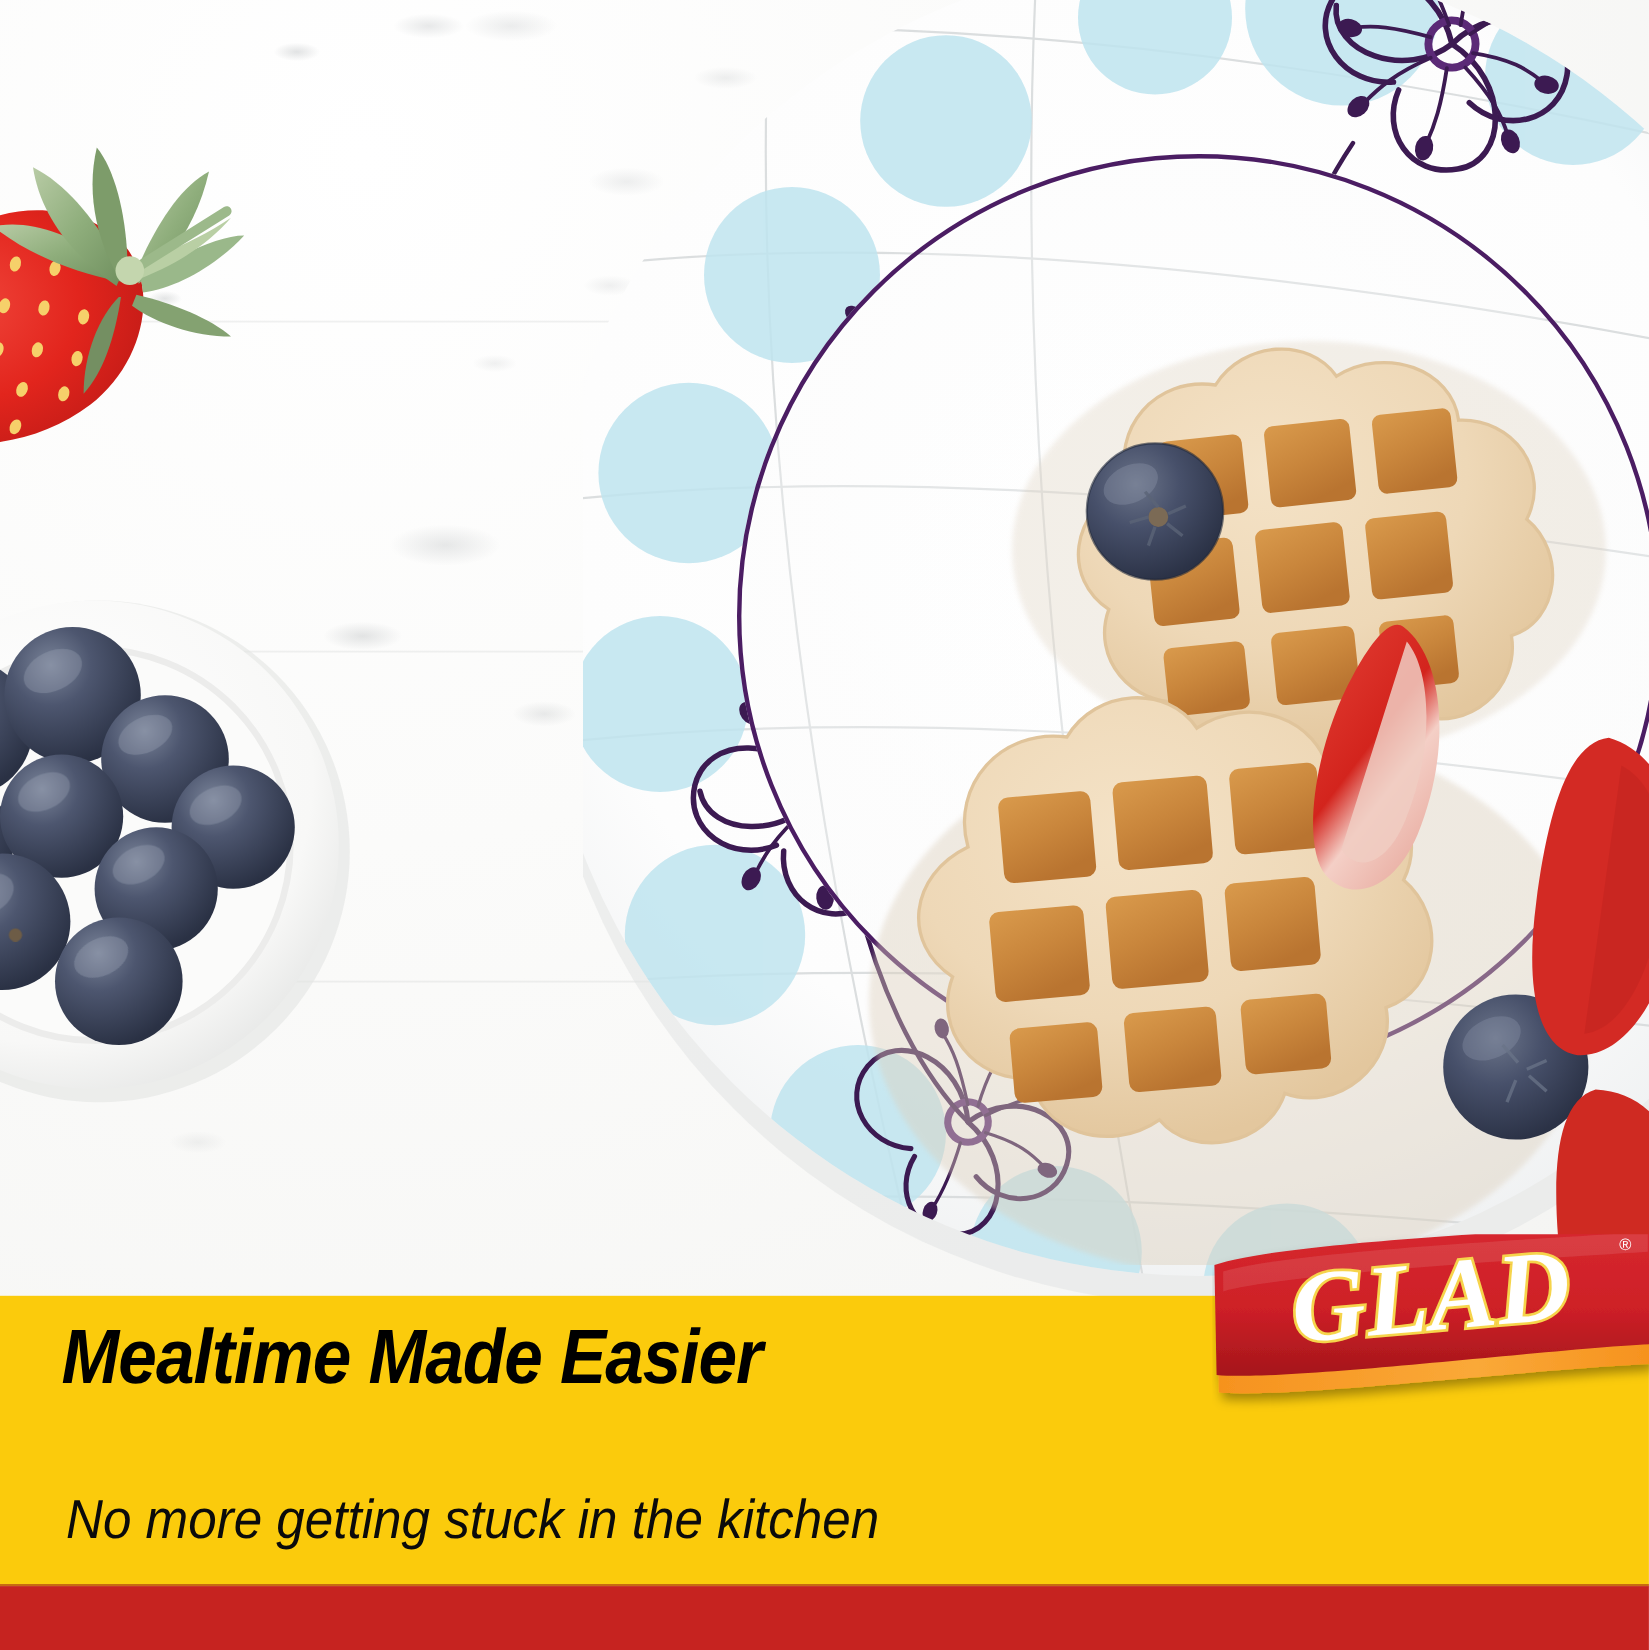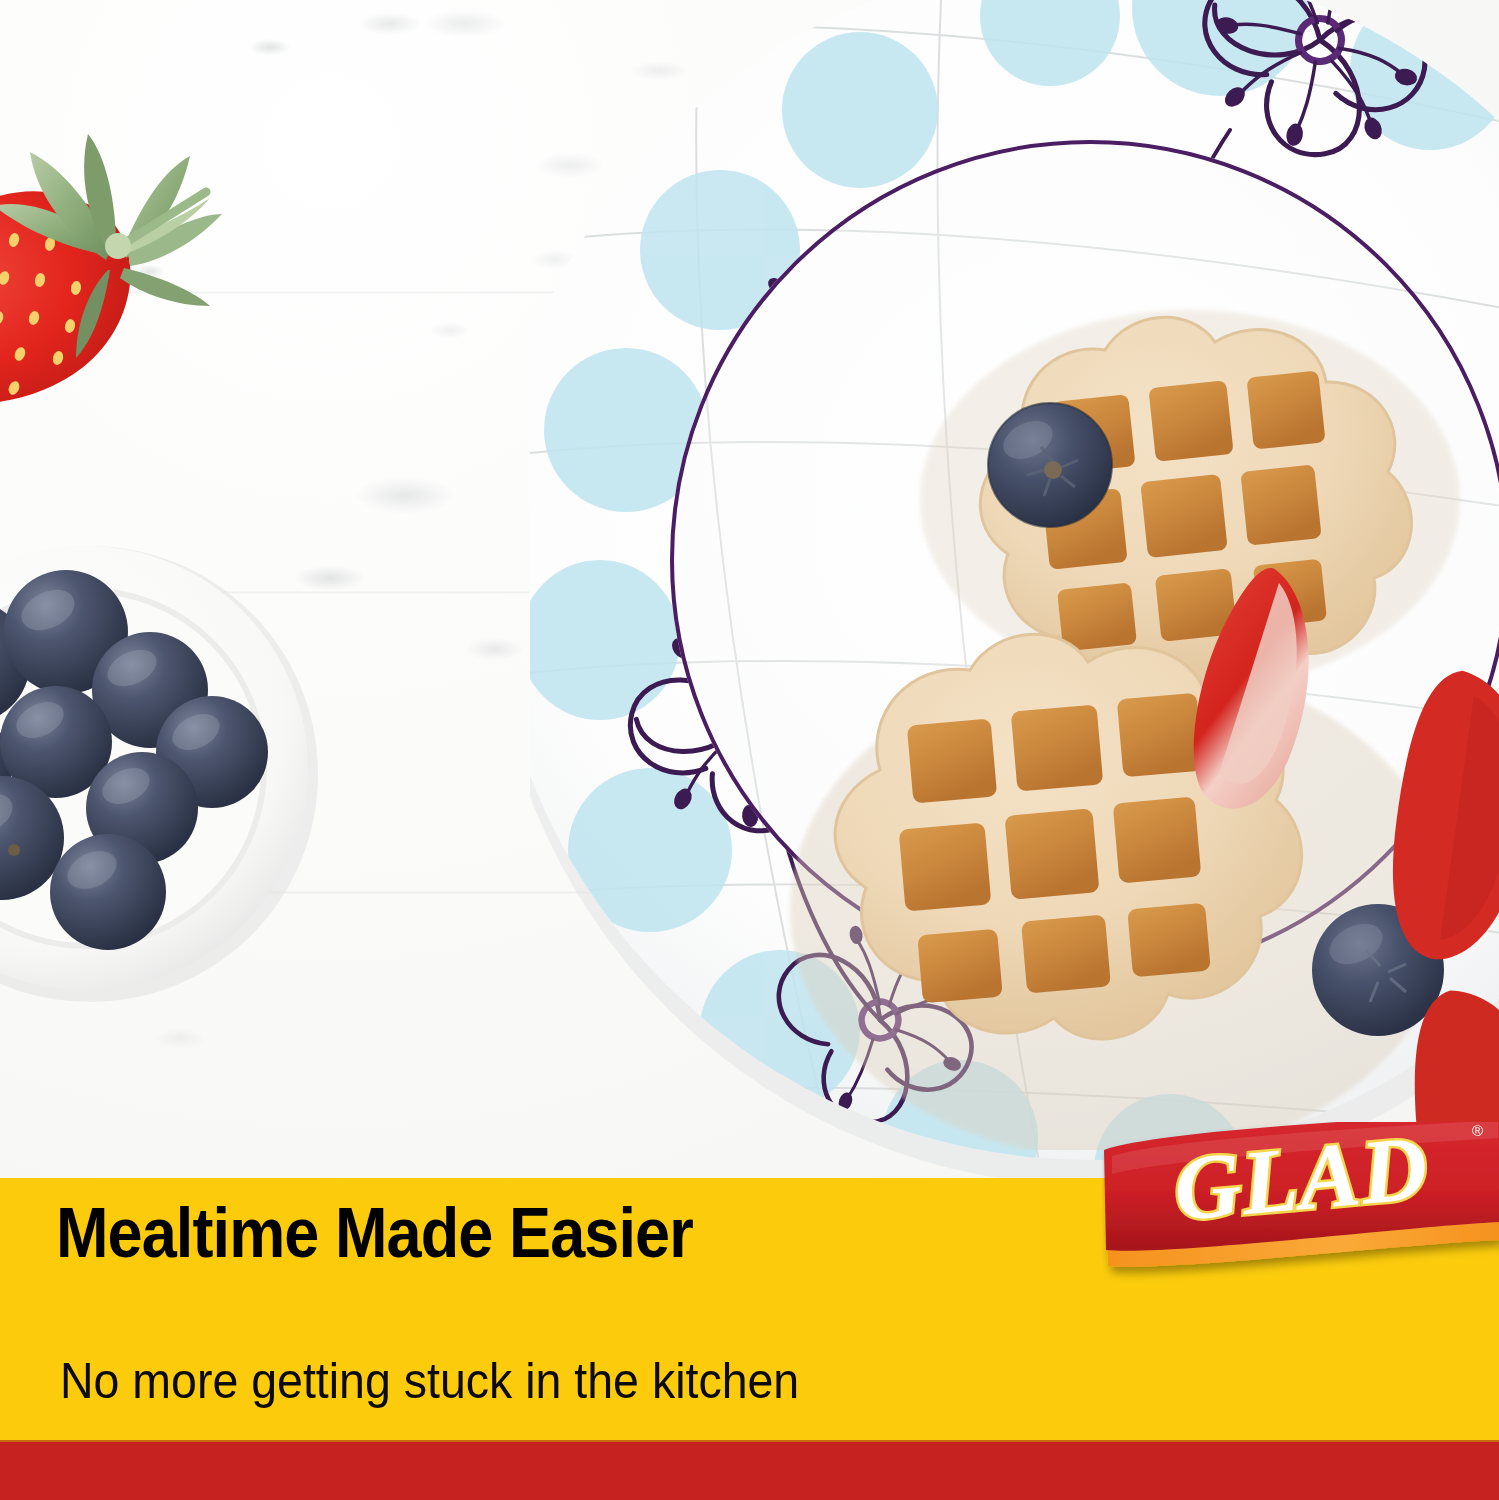--- a/index.html
+++ b/index.html
@@ -59,20 +59,21 @@
     position:absolute;
     left:530px;top:-80px;width:1180px;height:1340px;
   }
   
   .waffles{position:absolute;left:760px;top:270px;width:760px;height:880px;}
 
   
   .banner{
     position:absolute;left:0;top:1178px;width:1499px;height:264px;
     background:#FBCB0C;
+    font-style:italic;
   }
   .headline{
     position:absolute;left:56px;top:18px;
     font-family:"Liberation Sans",sans-serif;
     font-weight:bold;
     font-size:70px;
     line-height:74px;
     letter-spacing:-1px;
     color:#000000;
     transform:scaleX(.90);

